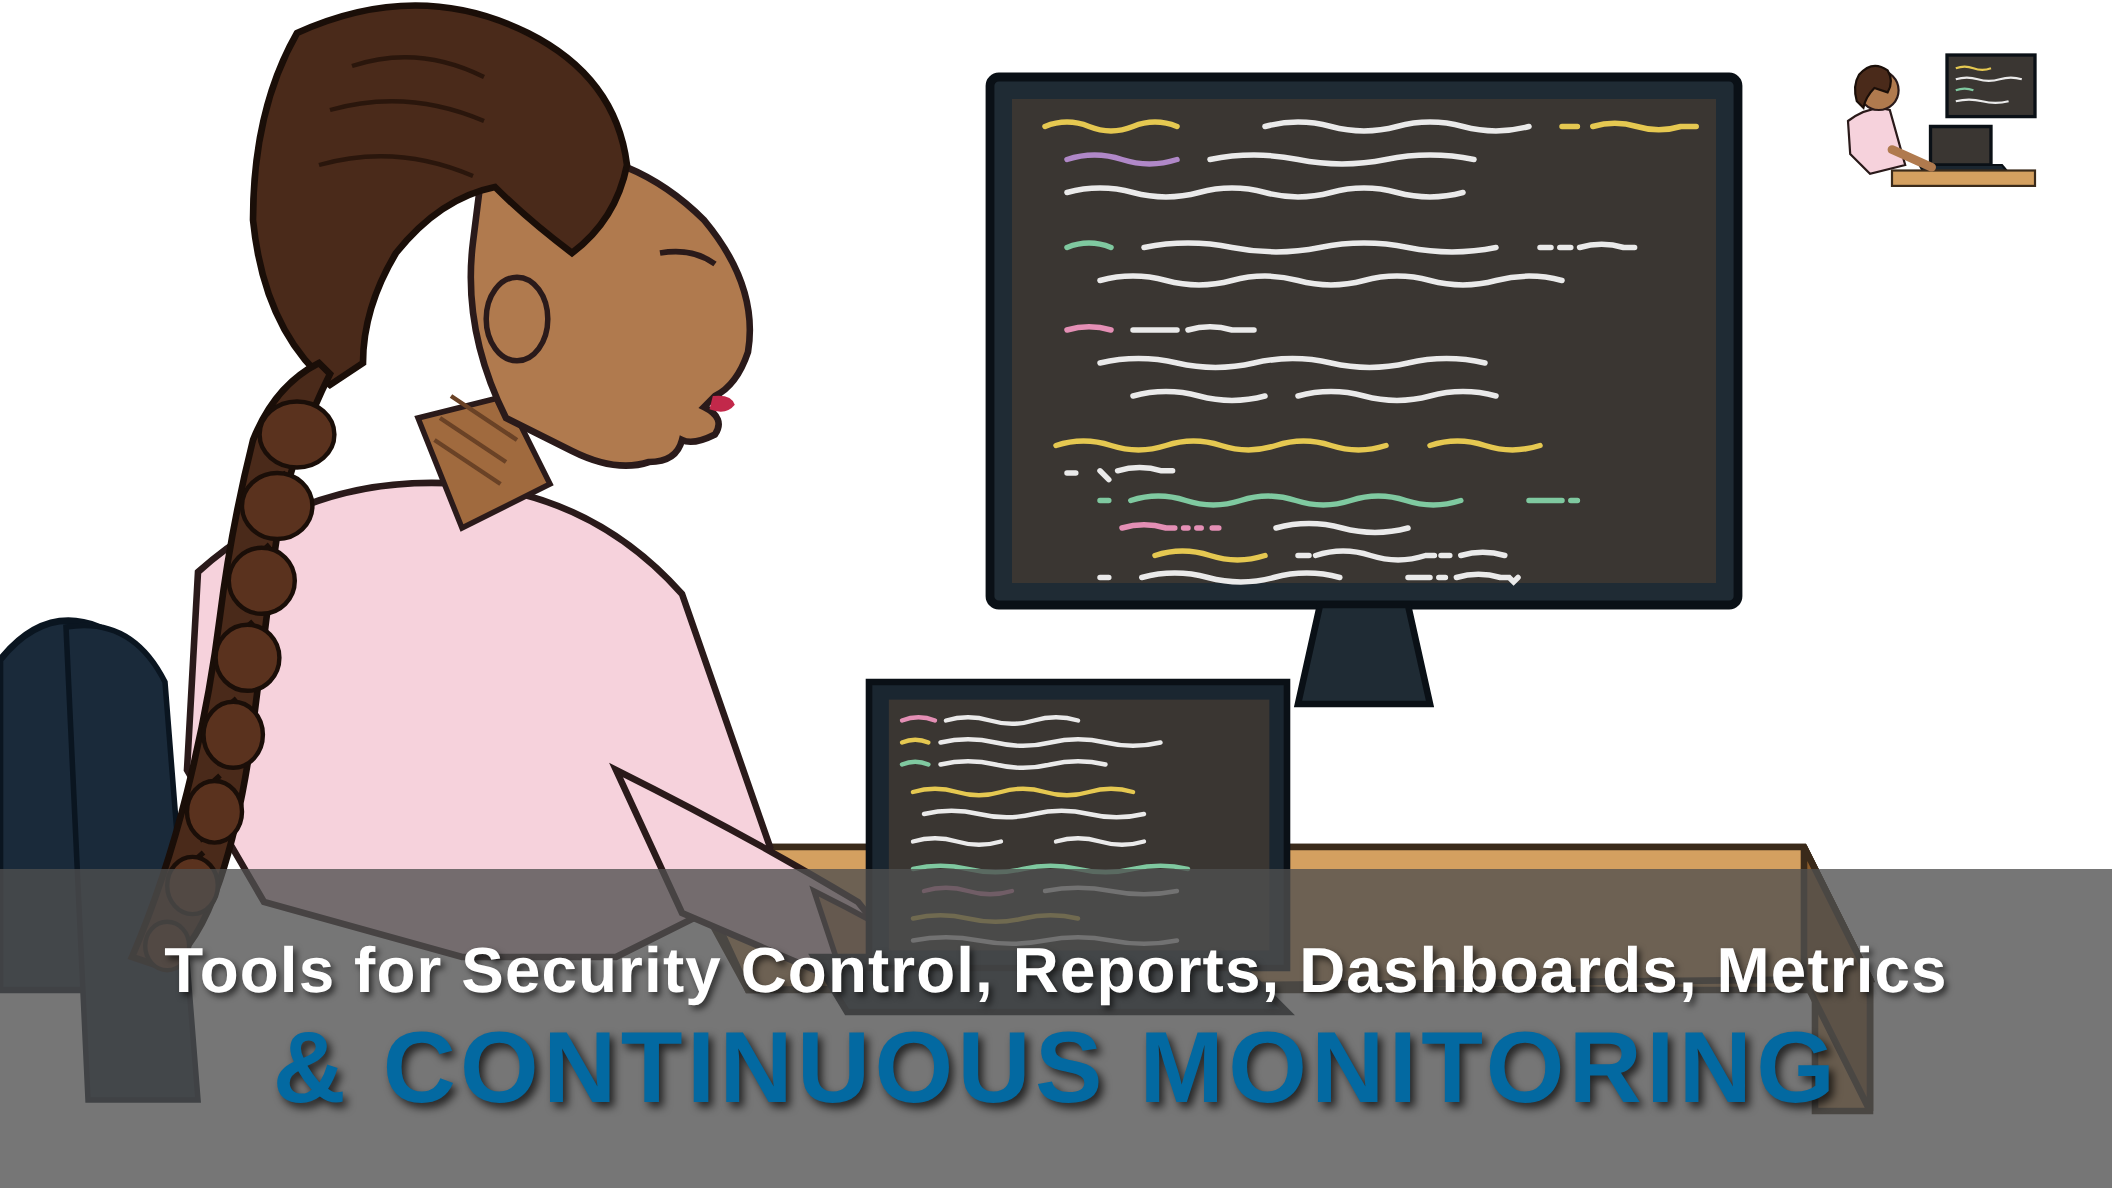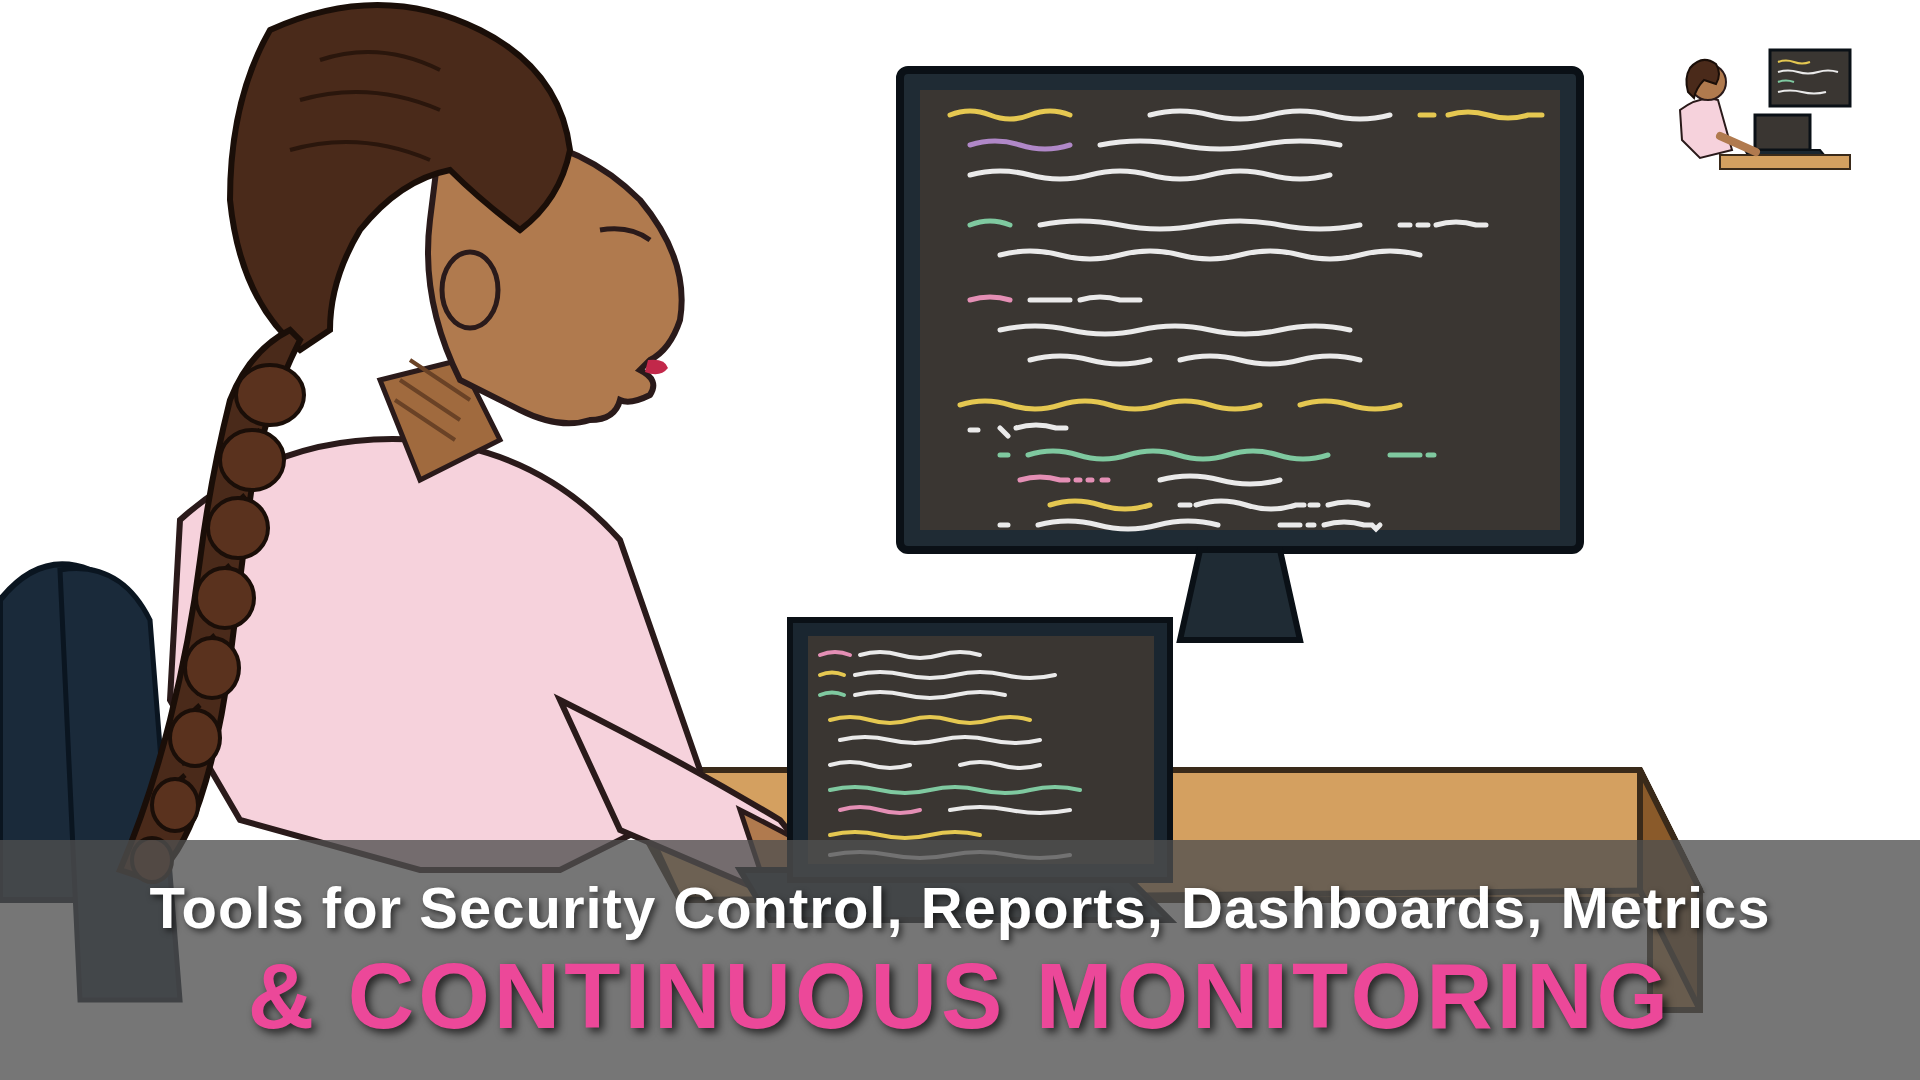--- a/index.html
+++ b/index.html
@@ -20,39 +20,39 @@
     left: 0;
     top: 0;
     width: 1920px;
     height: 1080px;
   }
   .title-banner {
     position: absolute;
     left: 0;
     right: 0;
     bottom: 0;
-    height: 240px;
+    height: 290px;
     background: rgba(80, 80, 80, 0.78);
     display: flex;
     flex-direction: column;
     align-items: center;
     justify-content: center;
     padding: 20px 40px;
   }
   .title-line1 {
     color: #ffffff;
     font-size: 58px;
     font-weight: 900;
     letter-spacing: 1px;
     text-shadow: 3px 3px 6px rgba(0,0,0,0.6);
     text-align: center;
     line-height: 1.1;
   }
   .title-line2 {
-    color: #ec4899;
+    color: #0369a1;
     font-size: 92px;
     font-weight: 900;
     letter-spacing: 4px;
     text-shadow: 4px 4px 8px rgba(0,0,0,0.7);
     text-align: center;
     line-height: 1.05;
     margin-top: 8px;
   }
   .thumbnail {
     position: absolute;

